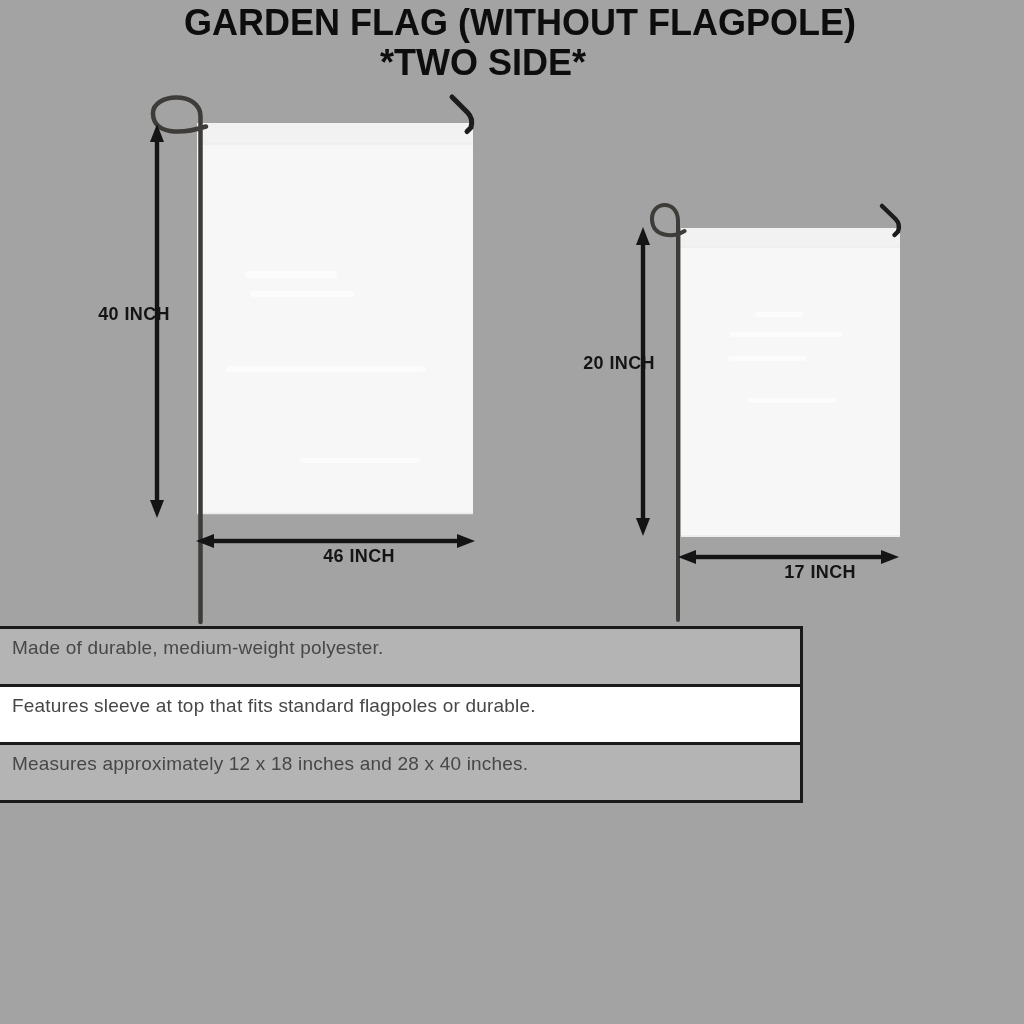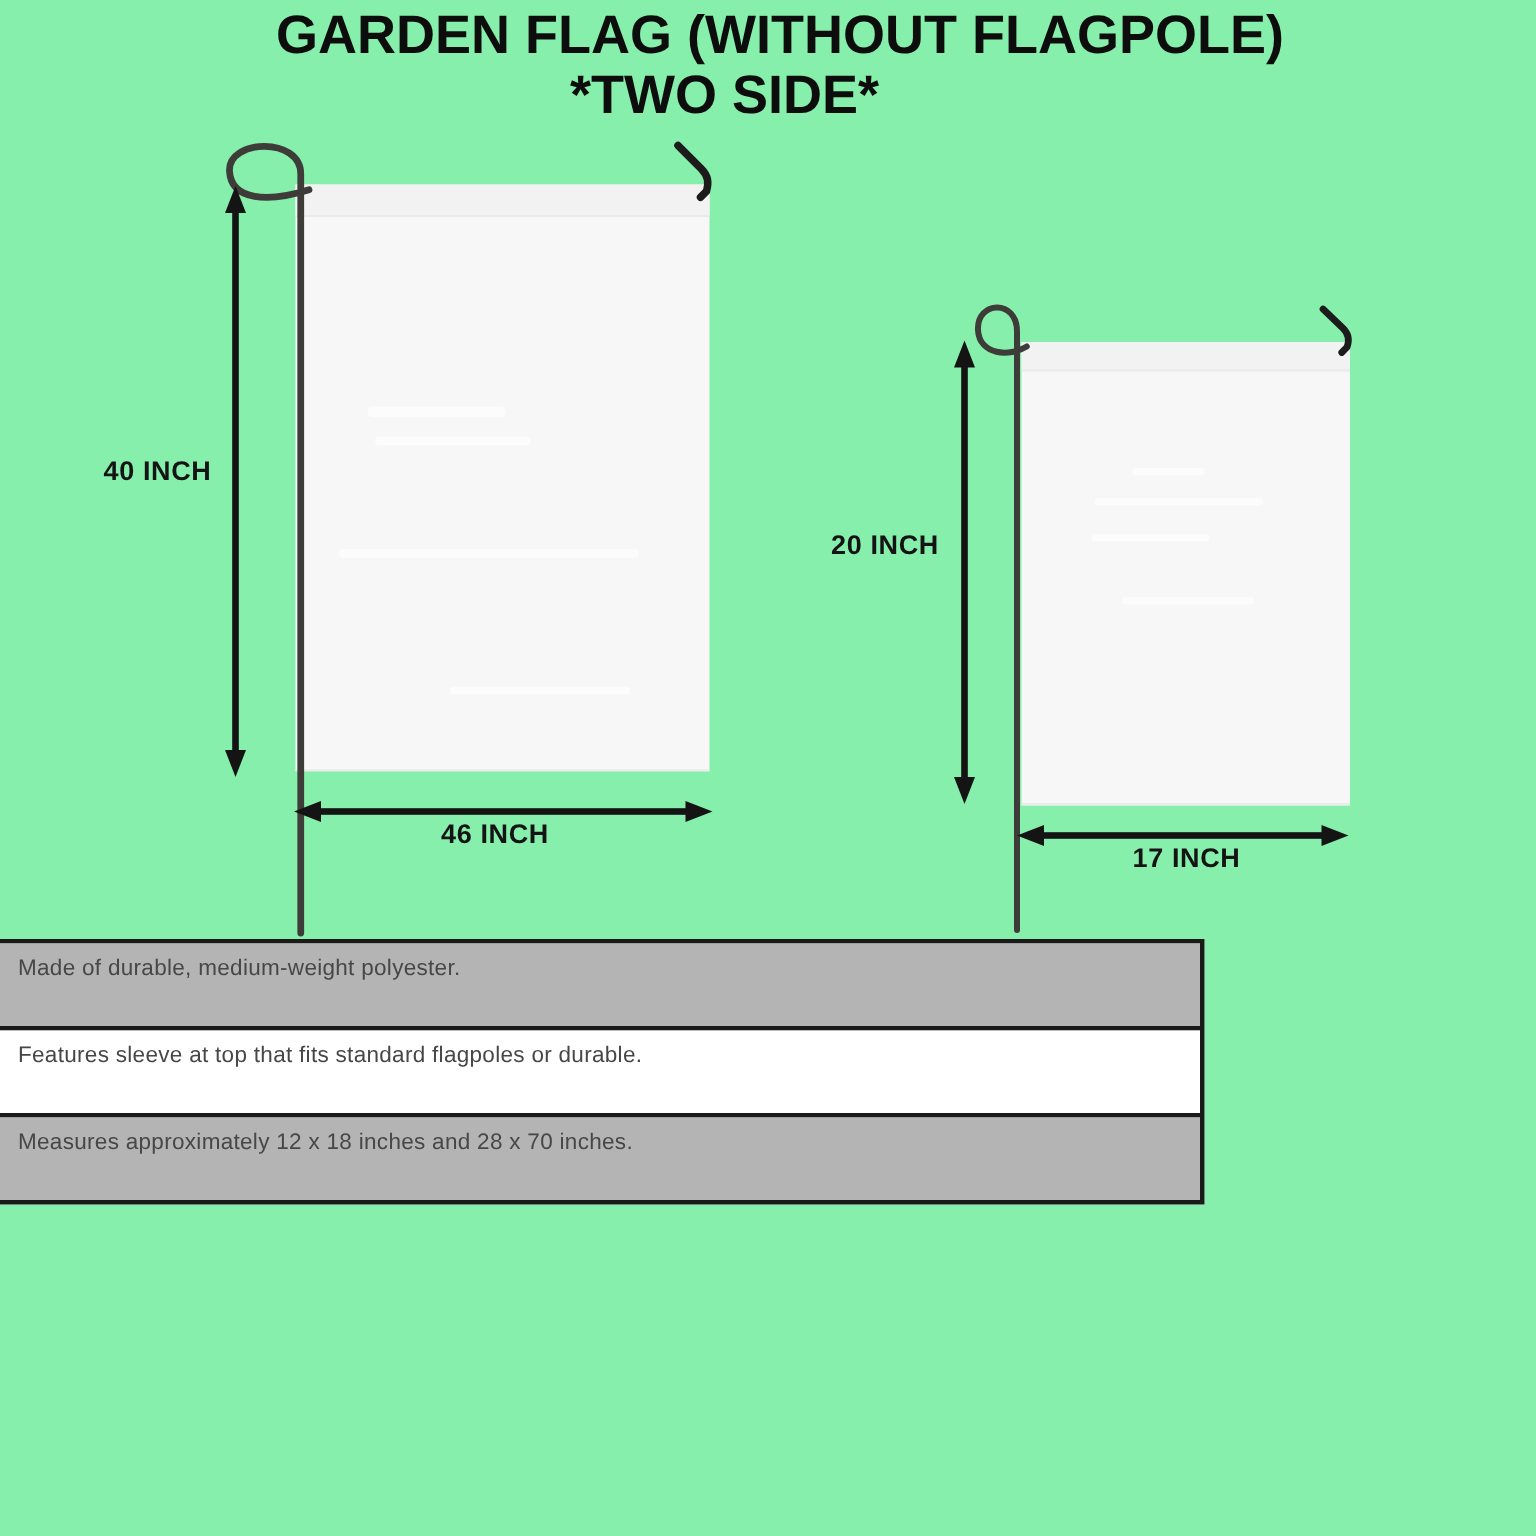--- a/index.html
+++ b/index.html
@@ -1,42 +1,42 @@
 <!DOCTYPE html>
 <html><head>
 <meta charset="utf-8">
 <style>
   html,body{margin:0;padding:0;background:#ffffff;}
   .canvas{
-    position:relative;width:1024px;height:1024px;background:#86efac;
+    position:relative;width:1024px;height:1024px;background:#a3a3a3;
     font-family:"Liberation Sans", sans-serif;overflow:hidden;
   }
   
   .title{position:absolute;top:3px;left:0;right:0;text-align:center;color:#0d0d0d;}
   .title .t1{font-size:36px;font-weight:bold;line-height:40px;letter-spacing:0px;transform:translateX(8px);}
   .title .t2{font-size:36px;font-weight:bold;line-height:39px;transform:translateX(-29px);}
   
   .art{position:absolute;left:0;top:0;}
   
   .dim-label{
-    position:absolute;width:130px;text-align:center;font-size:18px;font-weight:bold;
+    position:absolute;width:130px;text-align:right;font-size:18px;font-weight:bold;
     color:#141414;letter-spacing:0.4px;
   }
   #lbl-40{left:40px;top:304px;}
   #lbl-28{left:265px;top:546px;}
   #lbl-18{left:525px;top:353px;}
   #lbl-12{left:726px;top:562px;}
   
   .features{
     position:absolute;left:-3px;top:626px;width:800px;
     border:3px solid #1a1a1a;background:#ffffff;
   }
   .feature-row{
     height:55px;box-sizing:content-box;
-    font-size:15px;color:#474747;letter-spacing:0.2px;
+    font-size:19px;color:#474747;letter-spacing:0.2px;
     padding:0;
   }
   .feature-row:not(:last-child){border-bottom:3px solid #1a1a1a;}
   .feature-row:nth-child(odd){background:#b4b4b4;}
   .feature-row:nth-child(even){background:#ffffff;}
   .feature-row .ftext{display:block;padding:8px 0 0 12px;}
 </style>
 </head>
 <body>
 
@@ -120,17 +120,17 @@
   <div class="dim-label" id="lbl-12">17 INCH</div>
 
   <div class="features">
     <div class="feature-row">
       <span class="ftext">Made of durable, medium-weight polyester.</span>
     </div>
     <div class="feature-row">
       <span class="ftext">Features sleeve at top that fits standard flagpoles or durable.</span>
     </div>
     <div class="feature-row">
-      <span class="ftext">Measures approximately 12 x 18 inches and 28 x 70 inches.</span>
+      <span class="ftext">Measures approximately 12 x 18 inches and 28 x 40 inches.</span>
     </div>
   </div>
 
 </div>
 
 </body></html>

